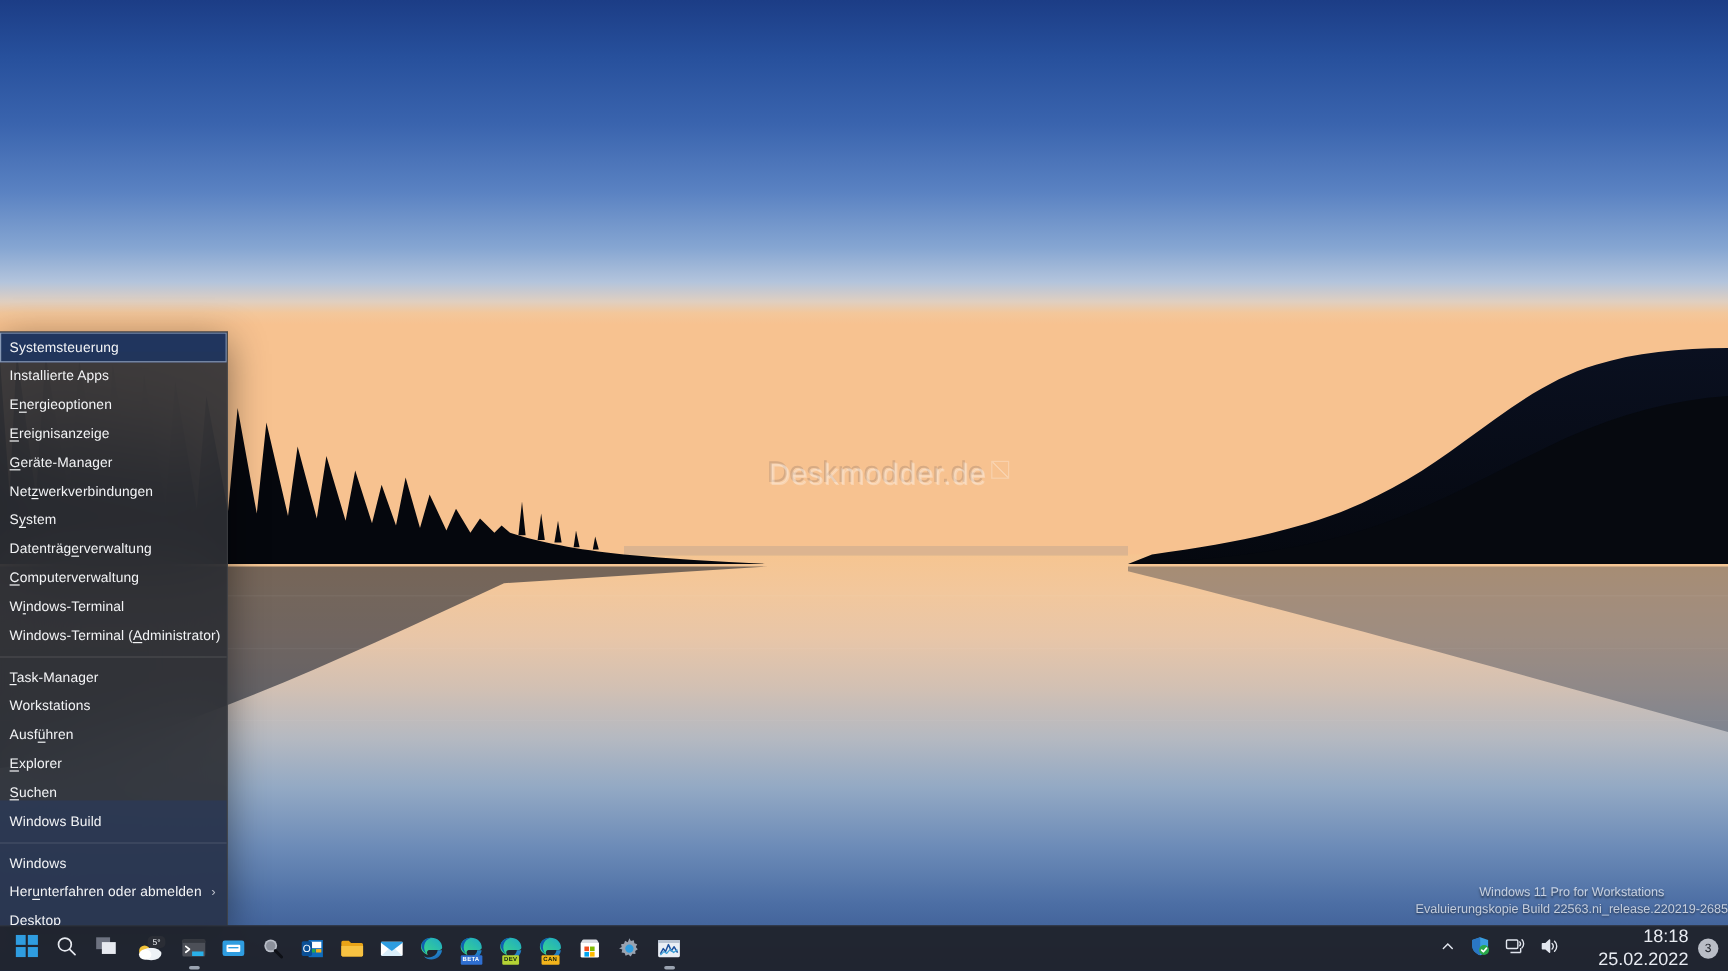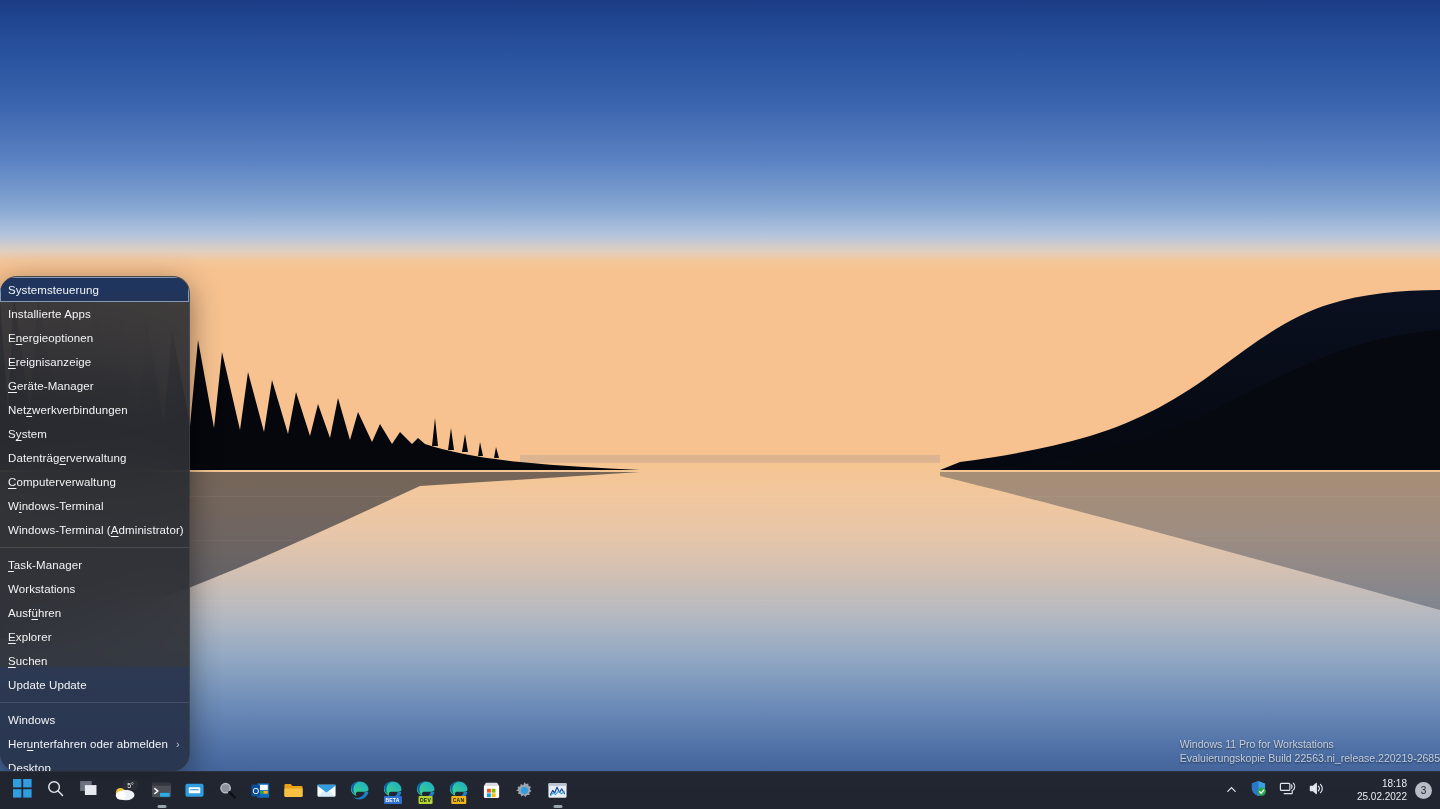--- a/index.html
+++ b/index.html
@@ -35,37 +35,37 @@
     transform:translateY(-4px);
   }
   #deskmodder .dm-box:after{
     content:""; position:absolute; left:0; top:0; width:100%; height:100%;
     background:linear-gradient(to top right, transparent 47%, rgba(255,255,255,0.26) 47%, rgba(255,255,255,0.26) 53%, transparent 53%);
   }
 
   
   #build-watermark {
     position:absolute; right:0px; bottom:44px;
-    text-align:left; line-height:1.35;
+    text-align:center; line-height:1.35;
     color:rgba(235,240,248,0.78);
     font-size:10.5px;
     text-shadow:0 1px 2px rgba(0,0,0,.6);
     pointer-events:none;
   }
 
   
   #winx-menu {
     position:absolute; left:0px; top:276px; width:190px; height:495px;
     background:rgba(43,45,51,0.90);
     backdrop-filter:blur(30px);
     border-top:1px solid rgba(255,255,255,0.07);
     border-right:1px solid rgba(255,255,255,0.07);
     box-shadow:0 8px 30px rgba(0,0,0,.45);
     overflow:hidden;
-    display:flex; flex-direction:column;border-radius:17px;
+    display:flex; flex-direction:column;
   }
   
   #winx-menu .tint {
     position:absolute; left:0; right:0; pointer-events:none;
   }
   #winx-menu .tint-top { top:0; height:16px; background:rgba(58,78,120,.55); }
   #winx-menu .tint-bot { top:390px; bottom:0; background:rgba(40,58,98,.55); }
 
   .menu-list { position:relative; z-index:2; padding-top:0px; }
 
@@ -115,21 +115,21 @@
     position:relative; border-radius:4px;
   }
   .tb-btn.wide { width:40px; }
   .tb-btn .runindicator {
     position:absolute; bottom:-1px; left:50%; transform:translateX(-50%);
     width:9px; height:3px; border-radius:2px; background:#9aa3b0;
   }
 
   .tray-btn { height:32px; display:flex; align-items:center; justify-content:center; padding:0 6px; border-radius:4px; }
   #clock {
-    color:#e9ecf2; font-size:10px; line-height:1.25; text-align:left;
+    color:#e9ecf2; font-size:15px; line-height:1.25; text-align:left;
     padding:0 8px 0 6px; display:flex; flex-direction:column; align-items:flex-end; justify-content:center;
     height:32px;
     margin-left:20px;
   }
   #notif-badge {
     width:17px; height:17px; border-radius:50%;
     background:#b9bdc6; color:#20232b;
     font-size:10px; display:flex; align-items:center; justify-content:center;
     margin-right:2px;
   }
@@ -210,20 +210,24 @@
       M462,452 l3,-18 l3,18 z M478,456 l2,-14 l3,14 z M494,458 l2,-11 l3,11 z"></path>
 
     <path fill="#0d1626" opacity="0.55" d="M0,472 L0,640 C120,626 260,560 420,486 L640,472 Z"></path>
     <path fill="#152238" opacity="0.35" d="M940,472 L1440,472 L1440,610 C1260,560 1080,510 940,476 Z"></path>
 
     <rect x="0" y="496" width="1440" height="1" fill="#ffffff" opacity="0.05"></rect>
     <rect x="0" y="540" width="1440" height="1" fill="#ffffff" opacity="0.04"></rect>
     <rect x="0" y="600" width="1440" height="1" fill="#ffffff" opacity="0.03"></rect>
   </svg>
 
+  <div id="deskmodder">
+    <span>Deskmodder.de</span>
+    <span class="dm-box"></span>
+  </div>
 
   <div id="build-watermark">
     <div>Windows 11 Pro for Workstations</div>
     <div>Evaluierungskopie Build 22563.ni_release.220219-2685</div>
   </div>
 
   <div id="winx-menu">
     <div class="tint tint-top"></div>
     <div class="tint tint-bot"></div>
     <div class="menu-list" id="menu-list">
@@ -270,21 +274,21 @@
         <div class="menu-item">
           <span class="mi-label">Ausf<span class="acc">ü</span>hren</span>
         </div>
         <div class="menu-item">
           <span class="mi-label"><span class="acc">E</span>xplorer</span>
         </div>
         <div class="menu-item">
           <span class="mi-label"><span class="acc">S</span>uchen</span>
         </div>
         <div class="menu-item">
-          <span class="mi-label">Update Update</span>
+          <span class="mi-label">Windows Build</span>
         </div>
         <div class="menu-sep"></div>
         <div class="menu-item">
           <span class="mi-label">Windows</span>
         </div>
         <div class="menu-item">
           <span class="mi-label">Her<span class="acc">u</span>nterfahren oder abmelden</span>
           <span class="chev">›</span>
         </div>
         <div class="menu-item">

